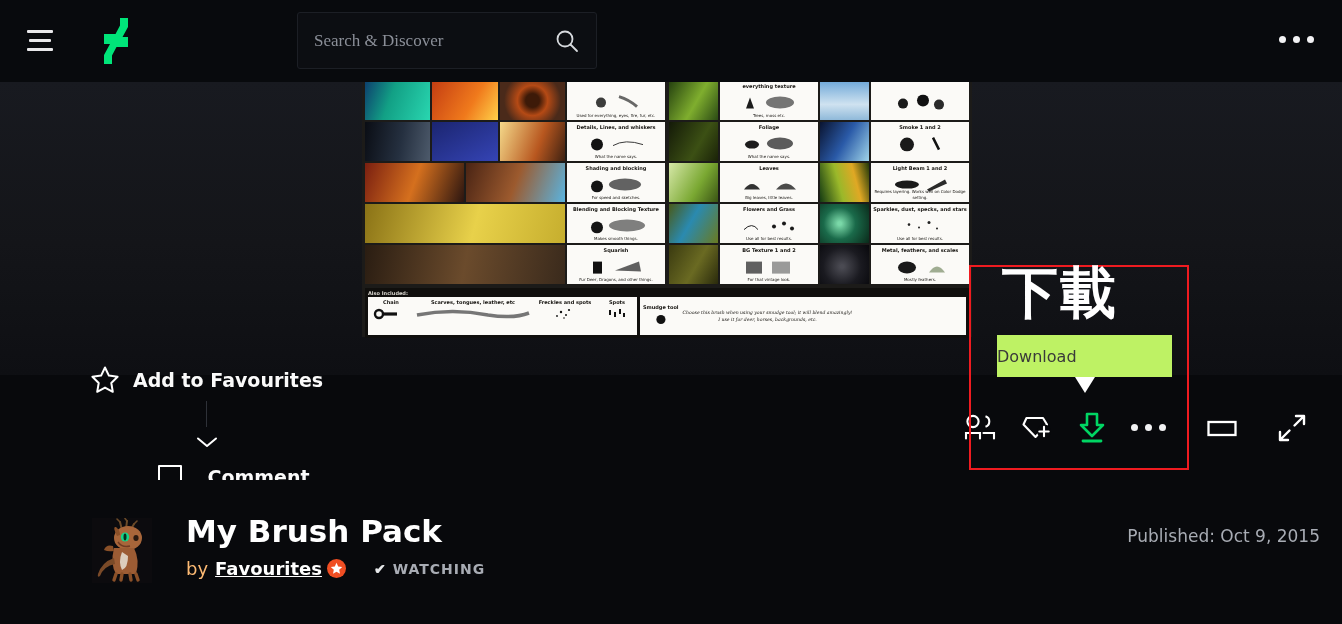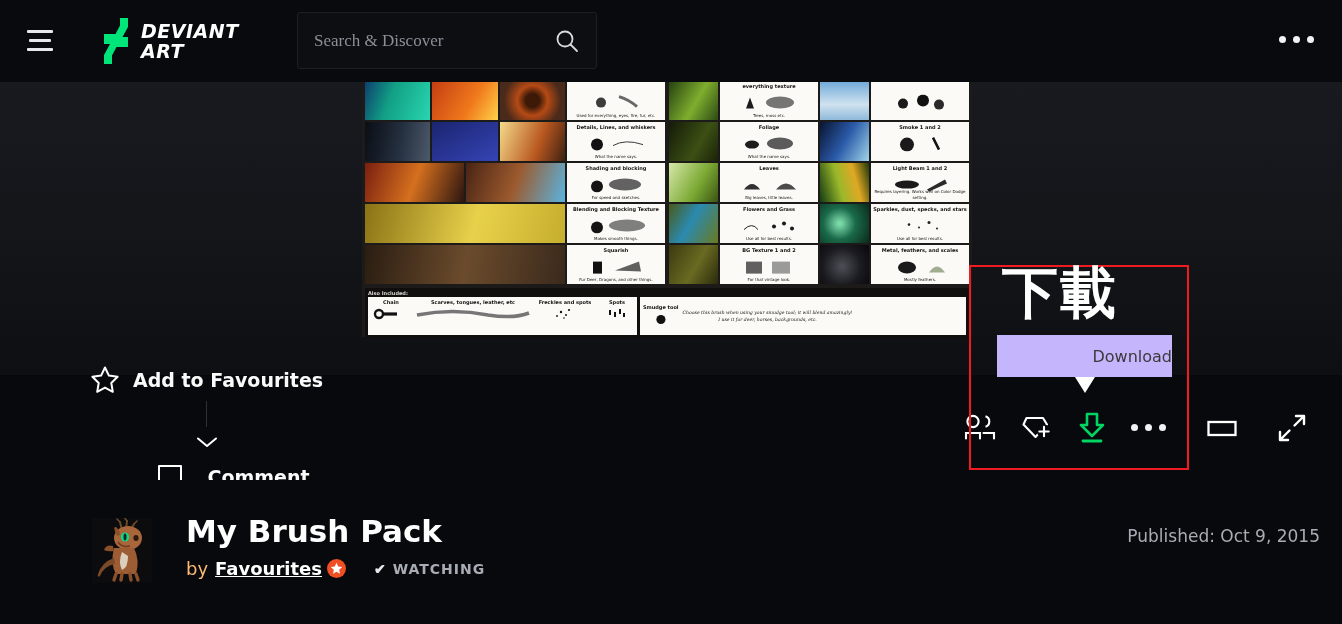--- a/index.html
+++ b/index.html
@@ -144,22 +144,22 @@
   .cjk-overlay {
     position: absolute; left: 1002px; top: 262px;
     color: #ffffff; font-size: 56px; font-weight: bold;
     font-family: "DejaVu Sans", sans-serif;
     line-height: 62px; letter-spacing: 2px;
     z-index: 56; pointer-events: none; white-space: nowrap;
   }
   .tooltip {
     position: absolute; left: 997px; top: 335px;
     width: 175px; height: 42px;
-    background: #c4b5fd;
-    display: flex; align-items: center; justify-content: flex-end;
+    background: #bef264;
+    display: flex; align-items: center; justify-content: flex-start;
     z-index: 57;
   }
   .tooltip .tt-text { color: #3a3a3a; font-size: 16px; font-family: "DejaVu Sans", sans-serif; }
   .tooltip:after {
     content: ""; position: absolute; top: 42px; left: 50%;
     margin-left: -10px;
     border-left: 10px solid transparent;
     border-right: 10px solid transparent;
     border-top: 16px solid #ffffff;
   }
@@ -219,24 +219,20 @@
     <div class="hamburger">
       <span></span>
       <span></span>
       <span></span>
     </div>
 
     <div class="logo">
       <svg class="logo-mark" viewBox="0 0 30 46">
         <path d="M24 0 L24 9 L18.5 19 L24 19 L24 29 L12.5 29 L8 37.5 L8 46 L0 46 L0 37 L6 26 L0 26 L0 16 L11.5 16 L16 7.5 L16 0 Z" fill="#00e579"></path>
       </svg>
-      <div>
-        <div class="logo-text">DEVIANT</div>
-        <div class="logo-text">ART</div>
-      </div>
     </div>
 
     <div class="searchbox">
       <span class="ph">Search &amp; Discover</span>
       <svg class="search-icon" viewBox="0 0 26 26">
         <circle cx="11" cy="11" r="7.5" fill="none" stroke="#d7dade" stroke-width="1.8"></circle>
         <line x1="16.5" y1="16.5" x2="23" y2="23" stroke="#d7dade" stroke-width="1.8" stroke-linecap="round"></line>
       </svg>
     </div>
 

